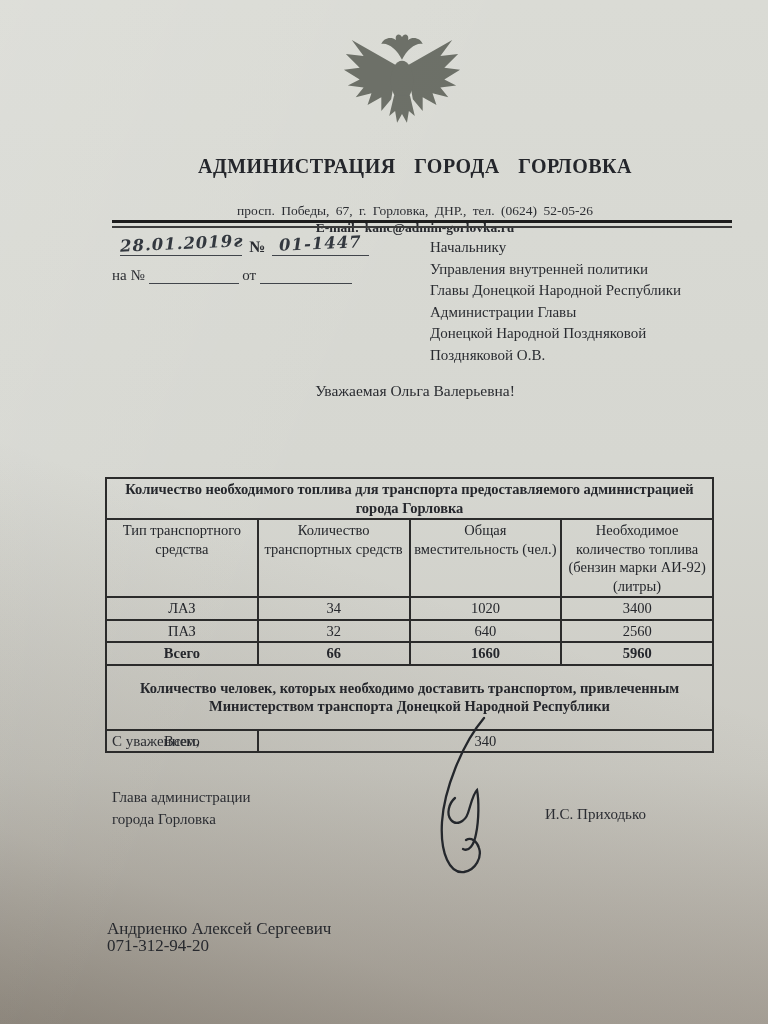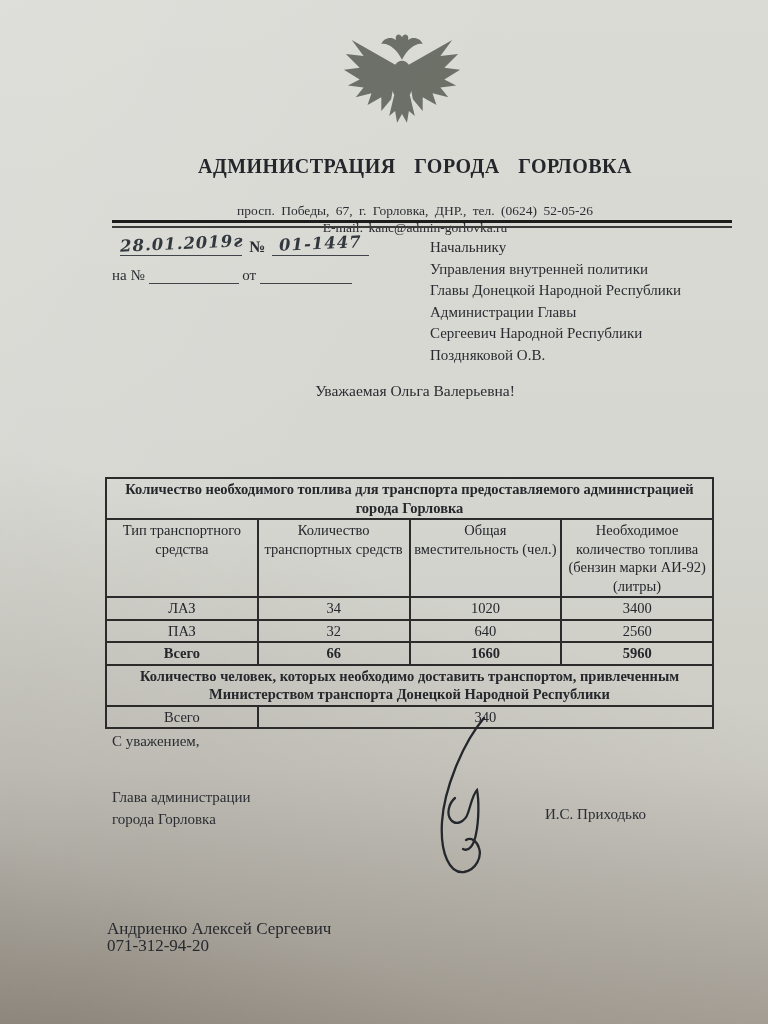--- a/index.html
+++ b/index.html
@@ -8,37 +8,37 @@
     position:relative;width:768px;height:1024px;color:#2b2d32;
     background:
       linear-gradient(115deg, rgba(255,255,255,0.10), rgba(0,0,0,0) 45%),
       linear-gradient(200deg, rgba(0,0,0,0) 55%, rgba(64,56,44,0.16) 85%, rgba(64,56,44,0.34) 100%),
       linear-gradient(180deg, #dadbd5 0%, #d6d7d1 45%, #cccbc4 75%, #b2aca3 100%);
   }
   .abs{position:absolute;}
   .center{text-align:center;margin-top:16px;}
   .org-name{left:75px;top:139px;width:680px;font-weight:700;font-size:20px;letter-spacing:.5px;word-spacing:13px;color:#24262b;}
   .addr{left:75px;top:187px;width:680px;font-size:13.5px;word-spacing:3px;color:#2c2e33;}
-  .email{left:75px;top:204px;width:680px;font-size:13.5px;font-weight:400;word-spacing:2px;color:#26282d;}
+  .email{left:75px;top:204px;width:680px;font-size:13.5px;font-weight:700;word-spacing:2px;color:#26282d;}
   .rule{left:112px;top:220px;width:620px;height:3px;border-top:3px solid #1d1d1d;border-bottom:2px solid #3c3c3c;}
   .ref1{left:120px;top:233px;font-size:15px;white-space:nowrap;}
   .ref2{left:112px;top:261px;font-size:15px;white-space:nowrap;color:#2b2d32;}
   .u{display:inline-block;border-bottom:1.6px solid #41454b;text-align:center;vertical-align:bottom;line-height:22px;height:22px;}
   .hw{font-family:"DejaVu Serif",serif;font-style:italic;font-weight:600;font-size:16.5px;color:#33383f;display:inline-block;transform:rotate(-2.5deg);letter-spacing:1px;white-space:nowrap;}
   .no-sign{font-size:16px;font-weight:600;margin:0 7px;}
   .recipient{left:430px;top:237px;width:305px;font-size:15px;line-height:21.5px;color:#2a2c31;}
   .salutation{left:75px;top:366px;width:680px;font-size:15.5px;color:#2a2c31;}
   .para{left:107px;top:395px;width:611px;font-size:15.5px;line-height:19.5px;text-align:justify;text-indent:56px;color:#2a2c31;}
   .caption{left:107px;top:456px;width:611px;font-size:15.5px;text-indent:56px;color:#2a2c31;}
   table.fuel{left:105px;top:477px;width:609px;border-collapse:collapse;table-layout:fixed;font-size:14.5px;color:#25272c;}
   table.fuel td{border:2px solid #2b2b2b;text-align:center;vertical-align:top;padding:1px 3px;line-height:18.5px;}
   td.c1{width:26%;margin-top:36px;} td.c2{width:23%;} td.c3{width:22%;} td.c4{width:29%;}
   .bold{font-weight:700;}
   .tt{max-width:580px;margin:0 auto;}
-  .nt{max-width:604px;margin:0 auto;}
+  .nt{max-width:604px;margin:12px auto;}
   .regards{left:112px;top:733px;font-size:15px;}
   .position{left:112px;top:786px;font-size:15px;line-height:22px;}
   .signer{left:545px;top:806px;font-size:15px;}
   .footer{left:107px;top:921px;font-size:17px;font-weight:400;line-height:16.5px;color:#27292e;}
   .sig-svg{left:408px;top:710px;}
   .emblem-svg{left:338px;top:28px;opacity:.88;}
 </style>
 </head>
 <body>
 
@@ -67,21 +67,21 @@
     <span class="u" style="width:90px;">&nbsp;</span>
     <span>от</span>
     <span class="u" style="width:92px;">&nbsp;</span>
   </div>
 
   <div class="abs recipient">
     <div>Начальнику</div>
     <div>Управления внутренней политики</div>
     <div>Главы Донецкой Народной Республики</div>
     <div>Администрации Главы</div>
-    <div>Сергеевич Народной Республики</div>
+    <div>Донецкой Народной Поздняковой</div>
     <div>Поздняковой О.В.</div>
   </div>
 
   <div class="abs salutation center">Уважаемая Ольга Валерьевна!</div>
 
   <table class="abs fuel">
     <tbody>
         <tr>
       <td colspan="4" class="bold">
         <div class="tt">Количество необходимого топлива для транспорта предоставляемого администрацией города Горловка</div>

